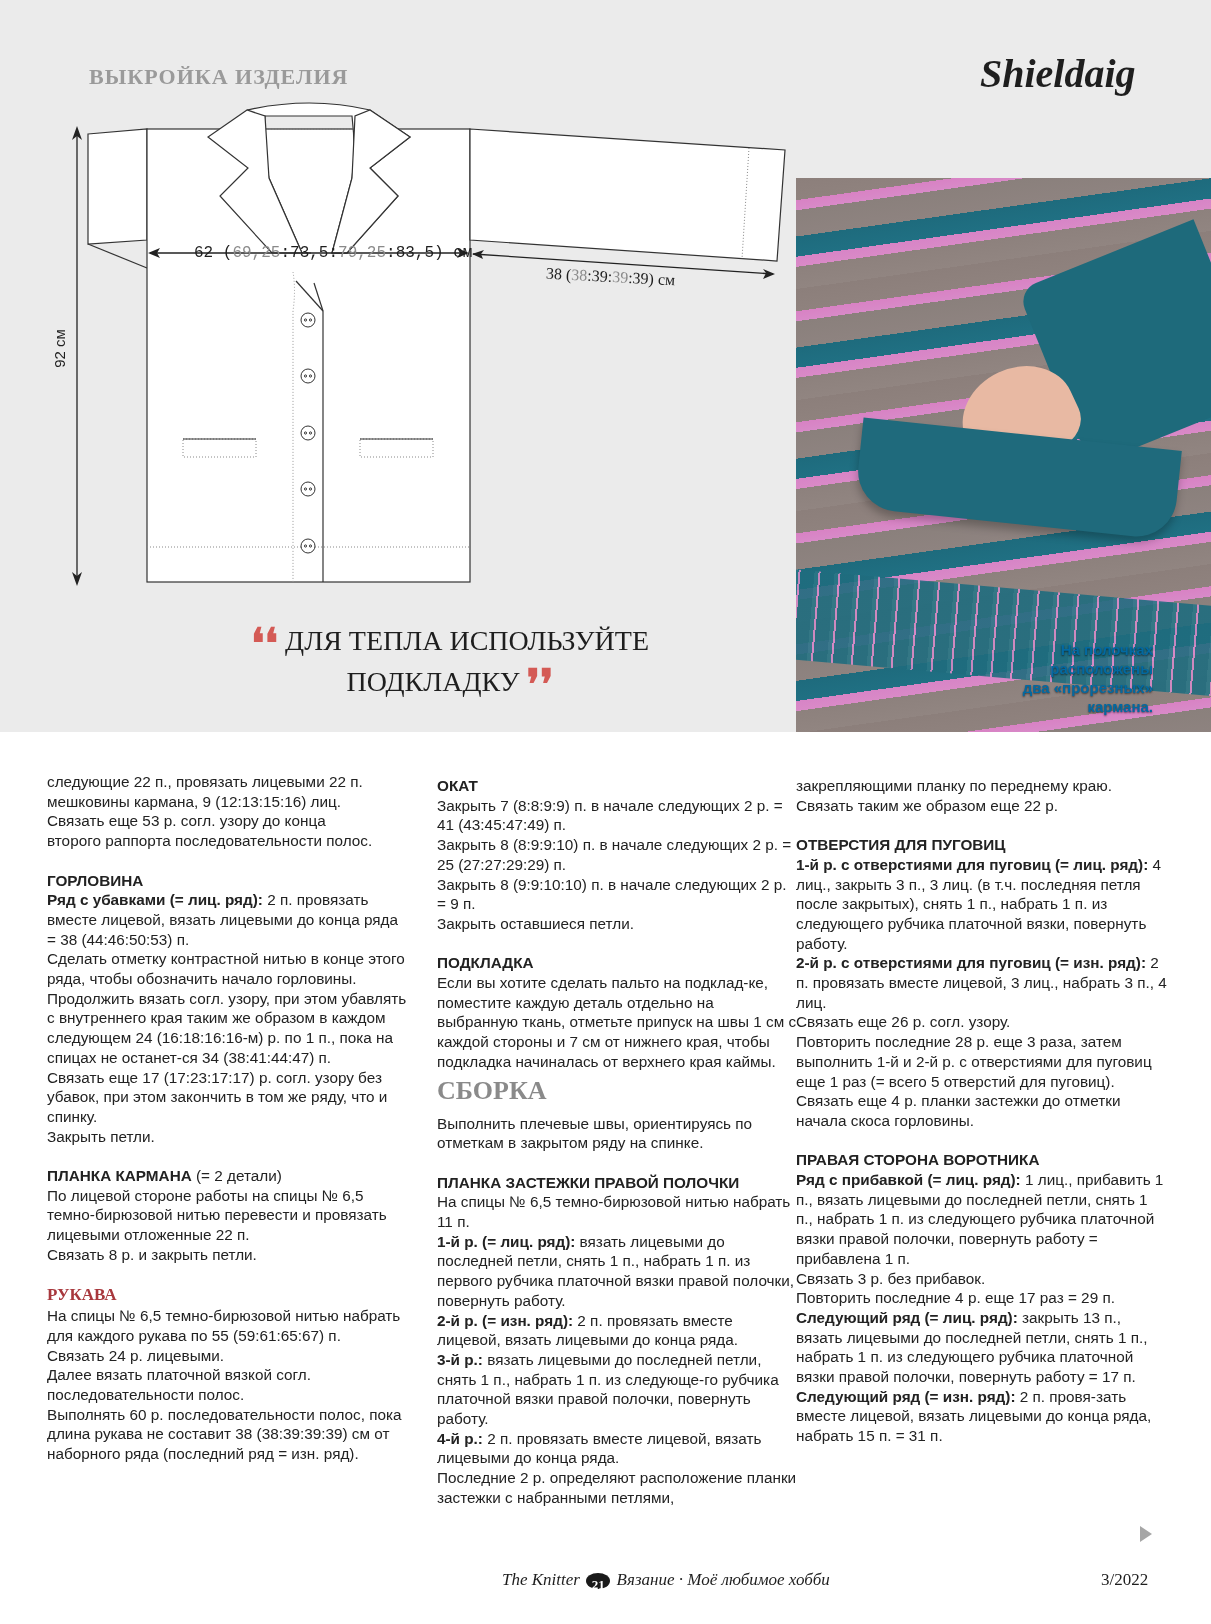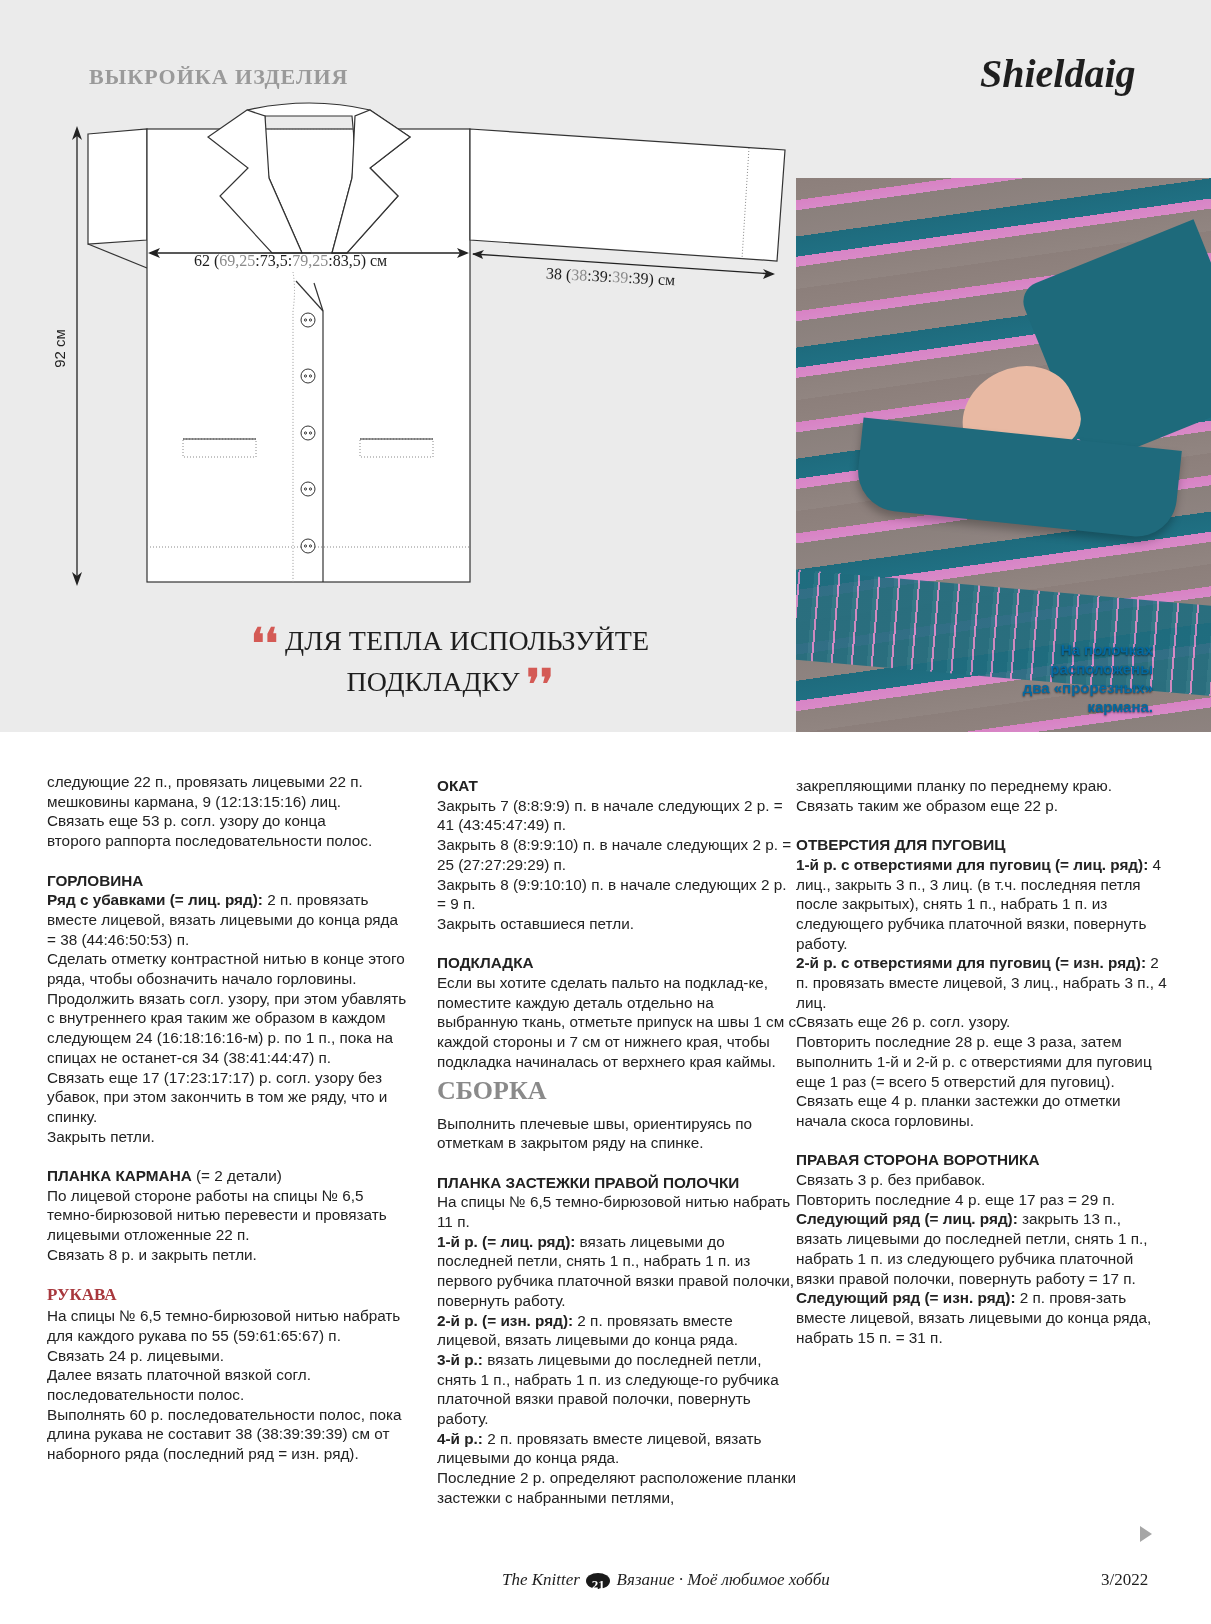--- a/index.html
+++ b/index.html
@@ -6,21 +6,21 @@
   html, body { width: 1211px; height: 1624px; background: #ffffff; overflow: hidden; }
   body { position: relative; font-family: "Liberation Sans", sans-serif; color: #1f1f1f; }
 
   .top-panel { position: absolute; left: 0; top: 0; width: 1211px; height: 732px; background: #ebebeb; }
   .section-title { position: absolute; left: 89px; top: 64px; font-family: "Liberation Serif", serif; font-weight: bold; font-size: 22px; letter-spacing: 1px; color: #9a9a9a; }
   .pattern-name { position: absolute; left: 980px; top: 50px; font-family: "Liberation Serif", serif; font-style: italic; font-weight: bold; font-size: 40px; color: #1e1e1e; }
 
   .schematic { position: absolute; left: 0; top: 100px; width: 800px; height: 500px; }
   .dim-label { position: absolute; font-family: "Liberation Serif", serif; font-size: 16px; color: #1e1e1e; white-space: nowrap; }
   .dim-label .alt { color: #8a8a8a; }
-  .dim-width { left: 194px; top: 252px; }
+  .dim-width { left: 194px; top: 244px; font-family: Liberation Mono, monospace; }
   .dim-sleeve { left: 546px; top: 268px; transform: rotate(3deg); }
   .dim-height { left: 40px; top: 340px; transform: rotate(-90deg); transform-origin: center; font-family: "Liberation Sans", sans-serif; font-size: 15px; }
 
   .pull-quote { position: absolute; left: 230px; top: 622px; width: 440px; text-align: center; font-family: "Liberation Serif", serif; font-size: 28px; line-height: 37px; color: #1e1e1e; }
   .quote-mark { color: #d45a55; font-weight: bold; font-size: 42px; vertical-align: -8px; }
 
   .photo { position: absolute; left: 796px; top: 178px; width: 415px; height: 554px; overflow: hidden;
     background:
       repeating-linear-gradient(172deg,
         #8c7f7b 0px, #8f827e 22px, #d882c4 22px, #d88ac8 32px, #8a807c 32px, #8e8380 58px,
@@ -190,20 +190,21 @@
   <p>закрепляющими планку по переднему краю. Связать таким же образом еще 22 р.</p>
   <div class="gap"></div>
   <h3>ОТВЕРСТИЯ ДЛЯ ПУГОВИЦ</h3>
   <p><b>1-й р. с отверстиями для пуговиц (= лиц. ряд):</b><span> 4 лиц., закрыть 3 п., 3 лиц. (в т.ч. последняя петля после закрытых), снять 1 п., набрать 1 п. из следующего рубчика платочной вязки, повернуть работу.</span></p>
   <p><b>2-й р. с отверстиями для пуговиц (= изн. ряд):</b><span> 2 п. провязать вместе лицевой, 3 лиц., набрать 3 п., 4 лиц.</span></p>
   <p>Связать еще 26 р. согл. узору.</p>
   <p>Повторить последние 28 р. еще 3 раза, затем выполнить 1-й и 2-й р. с отверстиями для пуговиц еще 1 раз (= всего 5 отверстий для пуговиц).</p>
   <p>Связать еще 4 р. планки застежки до отметки начала скоса горловины.</p>
   <div class="gap"></div>
   <h3>ПРАВАЯ СТОРОНА ВОРОТНИКА</h3>
+  <p><b>Ряд с прибавкой (= лиц. ряд):</b><span> 1 лиц., прибавить 1 п., вязать лицевыми до последней петли, снять 1 п., набрать 1 п. из следующего рубчика платочной вязки правой полочки, повернуть работу = прибавлена 1 п.</span></p>
   <p>Связать 3 р. без прибавок.</p>
   <p>Повторить последние 4 р. еще 17 раз = 29 п.</p>
   <p><b>Следующий ряд (= лиц. ряд):</b><span> закрыть 13 п., вязать лицевыми до последней петли, снять 1 п., набрать 1 п. из следующего рубчика платочной вязки правой полочки, повернуть работу = 17 п.</span></p>
   <p><b>Следующий ряд (= изн. ряд):</b><span> 2 п. провя-зать вместе лицевой, вязать лицевыми до конца ряда, набрать 15 п. = 31 п.</span></p>
 </div>
 
 <div class="next-arrow"></div>
 
 <div class="footer">
   <span>The Knitter</span>

